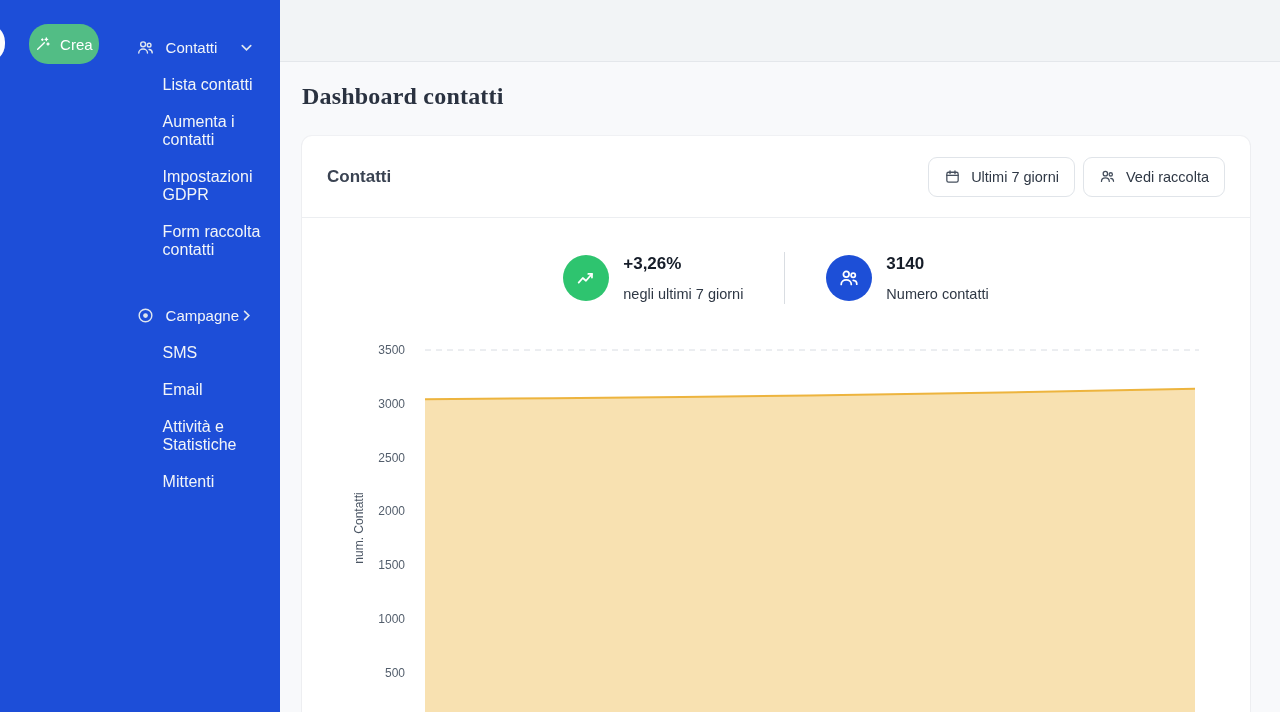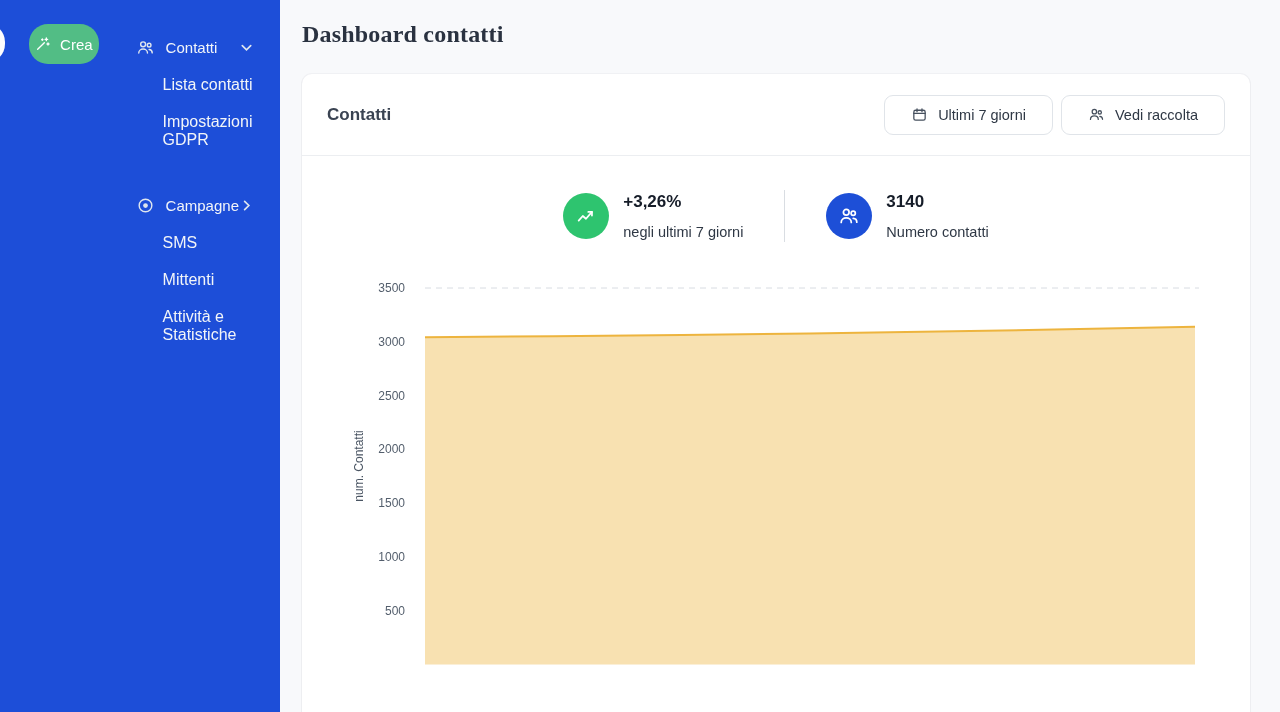--- a/index.html
+++ b/index.html
@@ -33,40 +33,40 @@
   }
   .nav-row .nav-icon { width:20px; margin-right:10px; display:flex; color:#dfe6ee; }
   .nav-row .nav-label { flex:1; }
   .nav-row .chev { display:flex; color:#dfe6ee; }
   .nav-sub a {
     display:block; padding:9px 10px 10px 52px; color:#f2f5f8;
     text-decoration:none; font-size:16px; cursor:pointer;
   }
 
   
-  main { flex:1; display:flex; min-width:0; }
+  main { flex:1; display:flex; flex-direction:column; min-width:0; }
   .topbar { height:62px; flex:none; background:#f2f4f6; border-bottom:1px solid #e4e7eb; }
   .content { flex:1; padding:21px 30px 0 22px; }
   h1.page-title {
     margin:0; font-family:"Liberation Serif","DejaVu Serif",serif;
     font-size:24px; font-weight:700; color:#2a3240; letter-spacing:.2px;
   }
 
   .card {
     margin-top:26px; background:#ffffff; border-radius:10px; height:760px;
     box-shadow:0 1px 2px rgba(20,30,50,.06), 0 0 0 1px rgba(20,30,50,.035);
   }
   .card-header {
     height:82px; display:flex; align-items:center; justify-content:space-between;
     padding:0 25px; border-bottom:1px solid #eceef1;
   }
   .card-header h2 { margin:0; font-size:17px; font-weight:700; color:#3a4352; }
   .card-actions { display:flex; gap:8px; }
   .action-btn {
-    display:flex; align-items:center; gap:10px; height:40px; padding:0 26px;
+    display:flex; align-items:center; gap:10px; height:40px; padding:0 15px;
     background:#fff; border:1px solid #e0e4e9; border-radius:9px;
     font-size:14.5px; font-family:inherit; color:#2f3845; cursor:pointer;
   }
   .action-btn .b-icon { display:flex; color:#46505e; }
 
   .stats { display:flex; align-items:center; justify-content:center; gap:41px; padding:34px 0 24px; }
   .stat { display:flex; align-items:center; gap:14px; }
   .stat-icon {
     width:46px; height:46px; border-radius:50%;
     display:flex; align-items:center; justify-content:center; color:#fff; flex:none;
@@ -133,43 +133,46 @@
           </span>
           <span class="nav-label">Contatti</span>
           <span class="chev">
             <svg width="15" height="15" viewBox="0 0 16 16" fill="none" stroke="currentColor" stroke-width="1.8" stroke-linecap="round">
                 <path d="M3.5 6l4.5 4.5L12.5 6"></path>
               </svg>
           </span>
         </div>
         <div class="nav-sub">
           <a>Lista contatti</a>
+          <a>Aumenta i contatti</a>
           <a>Impostazioni GDPR</a>
+          <a>Form raccolta contatti</a>
         </div>
       </div>
 
       <div class="nav-group">
         <div class="nav-row">
           <span class="nav-icon">
             <svg width="19" height="19" viewBox="0 0 24 24" fill="none" stroke="currentColor" stroke-width="1.8">
                 <circle cx="12" cy="12" r="8"></circle>
                 <circle cx="12" cy="12" r="3" fill="currentColor" stroke="none"></circle>
               </svg>
           </span>
           <span class="nav-label">Campagne</span>
           <span class="chev">
             <svg width="15" height="15" viewBox="0 0 16 16" fill="none" stroke="currentColor" stroke-width="1.8" stroke-linecap="round">
                 <path d="M6 3.5L10.5 8 6 12.5"></path>
               </svg>
           </span>
         </div>
         <div class="nav-sub">
           <a>SMS</a>
+          <a>Email</a>
+          <a>Attività e Statistiche</a>
           <a>Mittenti</a>
-          <a>Attività e Statistiche</a>
         </div>
       </div>
     </nav>
   </aside>
 
   <main>
     <div class="topbar"></div>
     <div class="content">
       <h1 class="page-title">Dashboard contatti</h1>
 

